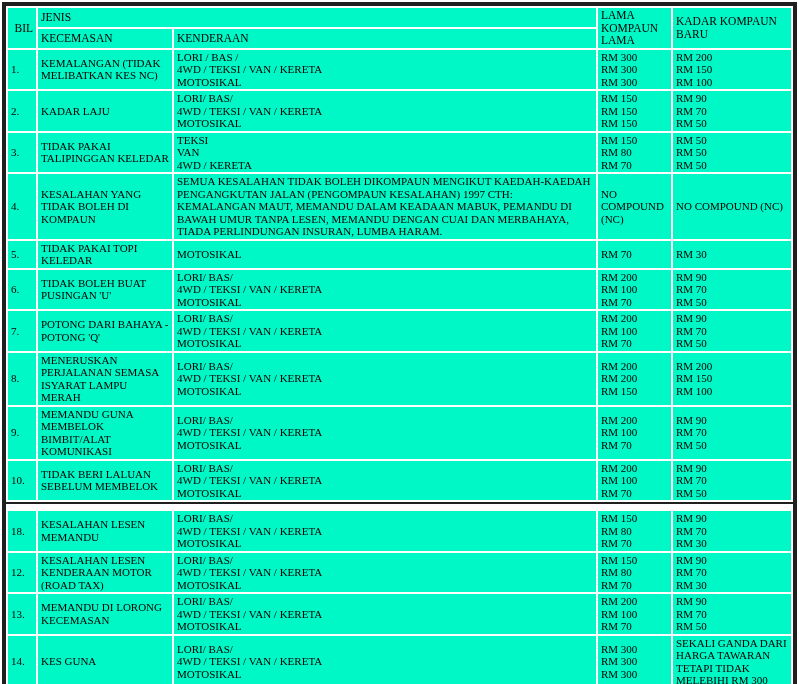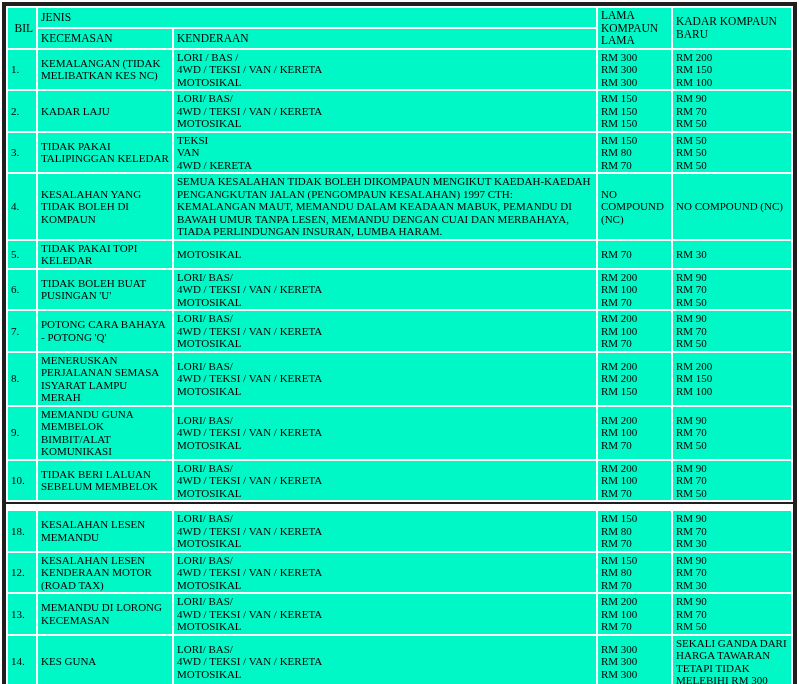--- a/index.html
+++ b/index.html
@@ -166,21 +166,21 @@
             <div class="line">RM 70</div>
           </td>
     <td class="baru">
             <div class="line">RM 90</div>
             <div class="line">RM 70</div>
             <div class="line">RM 50</div>
           </td>
   </tr>
         <tr>
     <td class="bil">7.</td>
-    <td class="kes">POTONG CARA BAHAYA - POTONG 'Q'</td>
+    <td class="kes">POTONG DARI BAHAYA - POTONG 'Q'</td>
     <td class="ken">
             <div class="line">LORI/ BAS/</div>
             <div class="line">4WD / TEKSI / VAN / KERETA</div>
             <div class="line">MOTOSIKAL</div>
           </td>
     <td class="lama">
             <div class="line">RM 200</div>
             <div class="line">RM 100</div>
             <div class="line">RM 70</div>
           </td>

